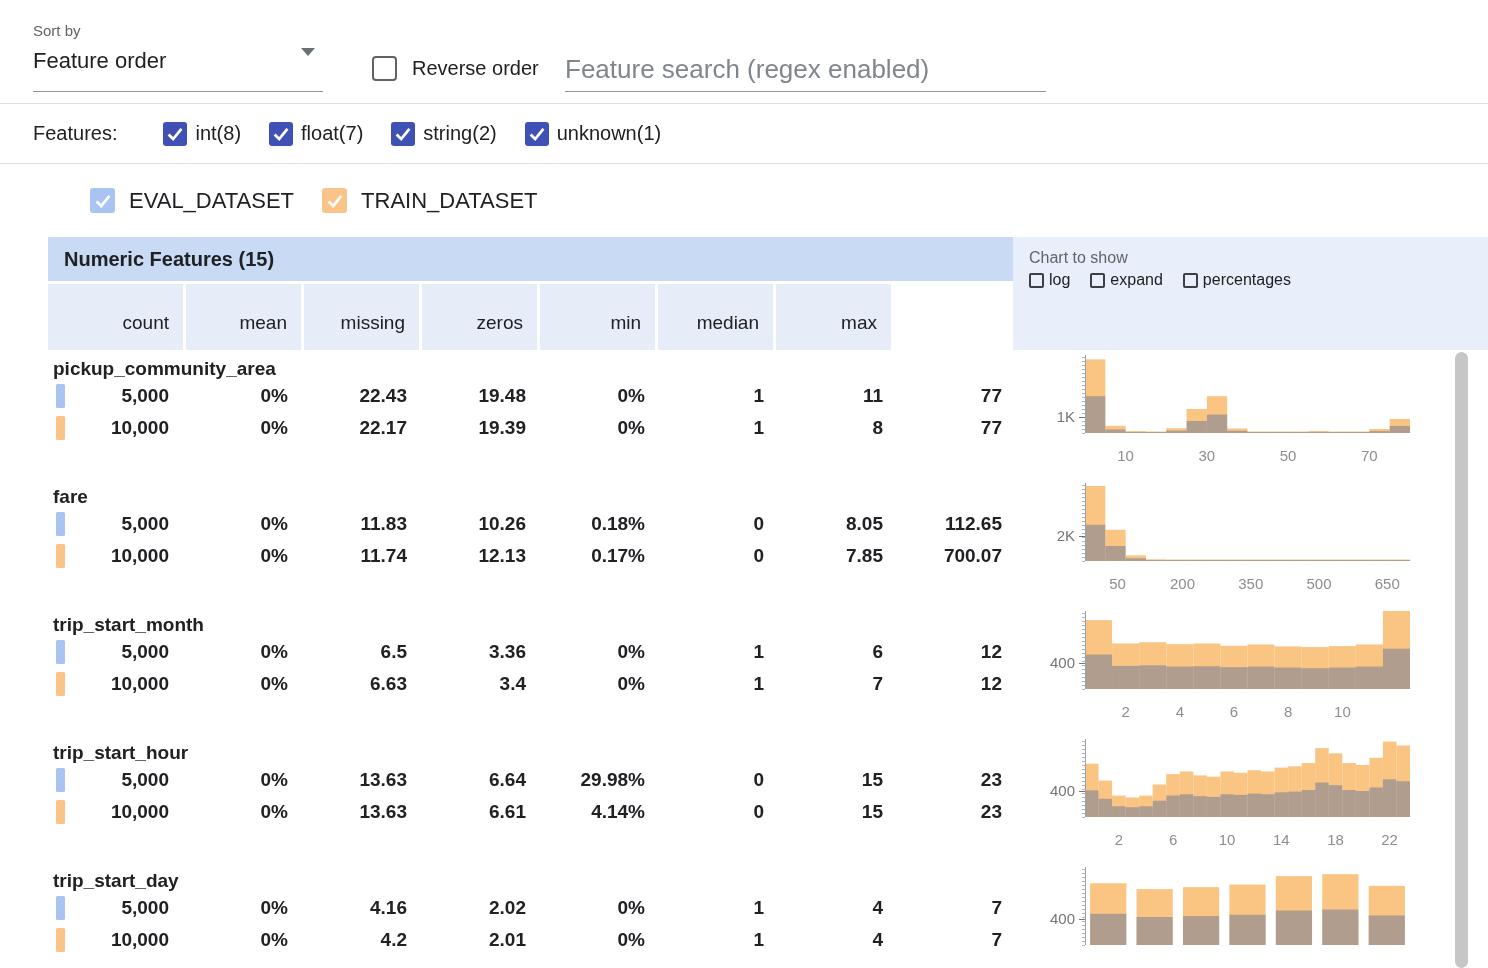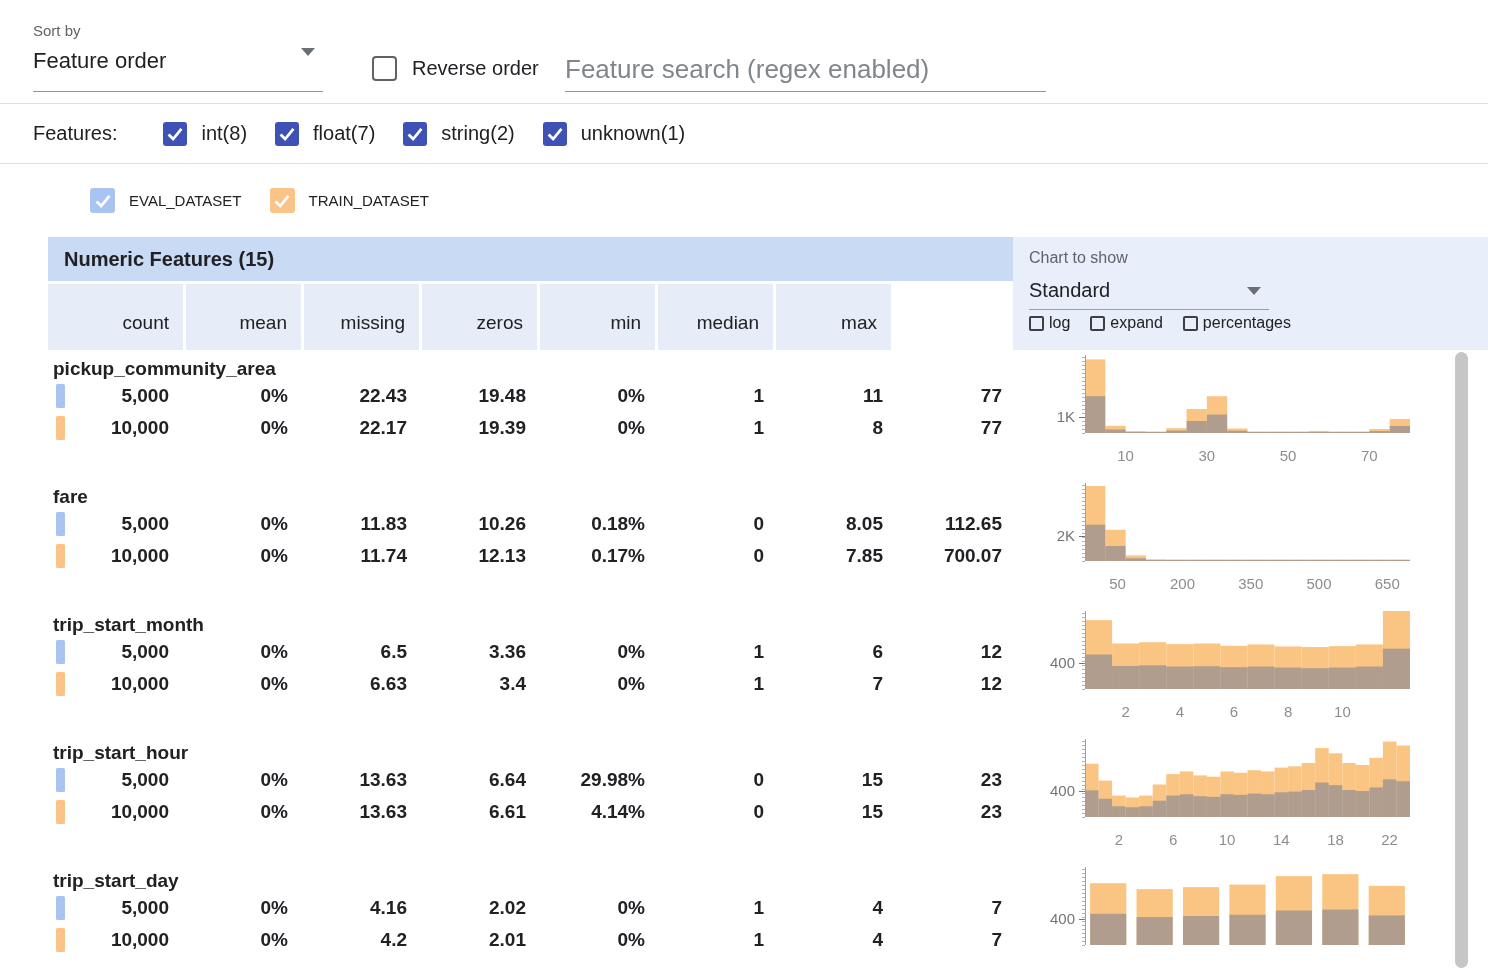--- a/index.html
+++ b/index.html
@@ -22,26 +22,26 @@
   .tri-down { width:0; height:0; border-left:7px solid transparent; border-right:7px solid transparent; border-top:8px solid #6b7075; margin-right:8px; }
   .reverse-wrap { position:absolute; left:356px; top:56px; display:flex; align-items:center; gap:15px; font-size:20px;padding-left:16px; }
   .cb-empty { width:25px; height:25px; border:2px solid #5f6368; border-radius:4px; background:#fff; }
   .search-wrap { position:absolute; left:565px; top:48px; width:481px; height:44px; border-bottom:1px solid #8f949a; display:flex; align-items:center; }
   .search-input { width:100%; border:none; outline:none; font-size:26px; color:#202124; background:transparent; font-family:inherit; }
   .search-input::placeholder { color:#80868b; }
 
   
   .filters-row { height:60px; display:flex; align-items:center; padding-left:33px; border-bottom:1px solid #e0e0e0; font-size:20px; }
   .filters-label { margin-right:46px; }
-  .filter-item { display:flex; align-items:center; gap:14px; margin-right:28px; }
+  .filter-item { display:flex; align-items:center; gap:8px; margin-right:28px; }
   .cb-indigo { width:24px; height:24px; background:#3f51b5; border-radius:3px; display:flex; align-items:center; justify-content:center; }
 
   
   .legend-row { height:73px; display:flex; align-items:center; gap:28px; padding-left:90px; }
-  .legend-item { display:flex; align-items:center; gap:14px; font-size:15px; }
+  .legend-item { display:flex; align-items:center; gap:14px; font-size:22px; }
   .cb-light { width:25px; height:25px; border-radius:3px; display:flex; align-items:center; justify-content:center; }
   .cb-eval { background:#a9c4f2; }
   .cb-train { background:#fac387; }
 
   
   .main { position:relative; margin-left:48px; width:1440px; }
   .head-row { display:flex; height:113px; }
   .head-left { width:965px; }
   .table-title {
     height:44px; background:#c8daf4; display:flex; align-items:center;
@@ -164,24 +164,20 @@
         <div class="col-cell">mean</div>
         <div class="col-cell">missing</div>
         <div class="col-cell">zeros</div>
         <div class="col-cell">min</div>
         <div class="col-cell">median</div>
         <div class="col-cell">max</div>
       </div>
     </div>
     <div class="chart-panel">
       <div class="panel-label">Chart to show</div>
-      <div class="panel-select">
-        <span>Standard</span>
-        <span class="tri-down"></span>
-      </div>
       <div class="panel-toggles">
         <span class="toggle-item">
           <span class="cb-small"></span>
           <span>log</span>
         </span>
         <span class="toggle-item">
           <span class="cb-small"></span>
           <span>expand</span>
         </span>
         <span class="toggle-item">

